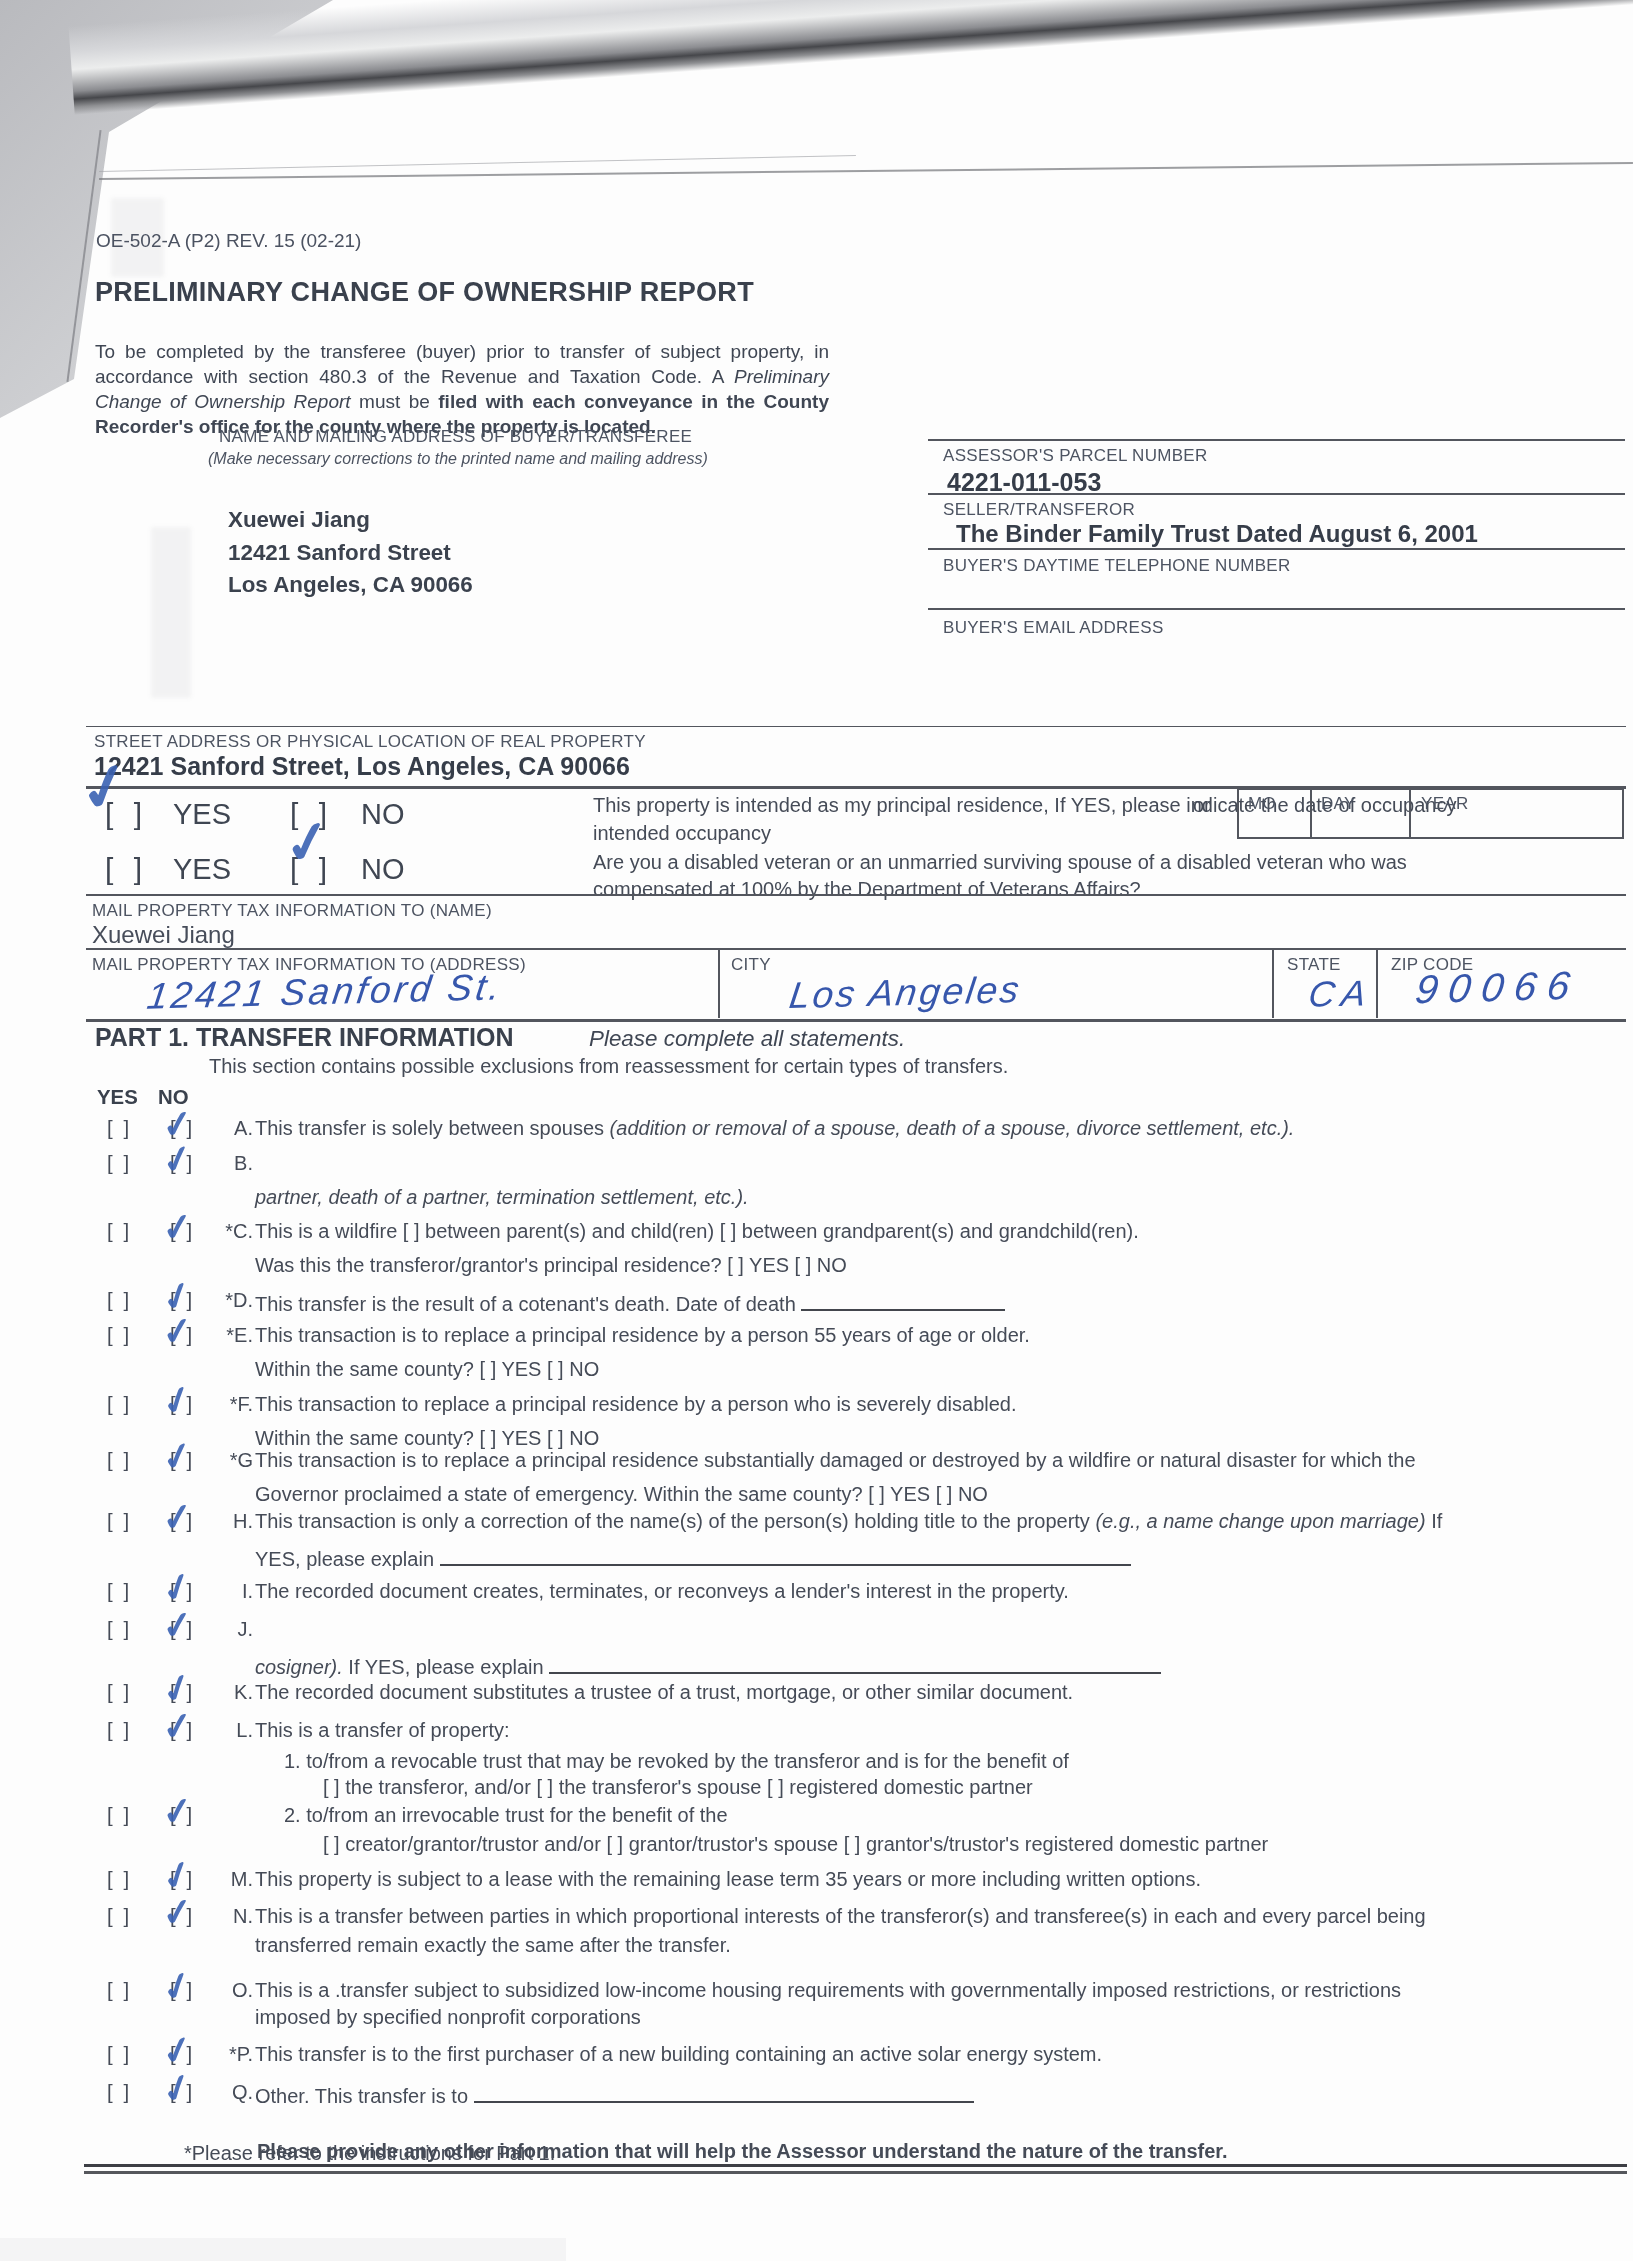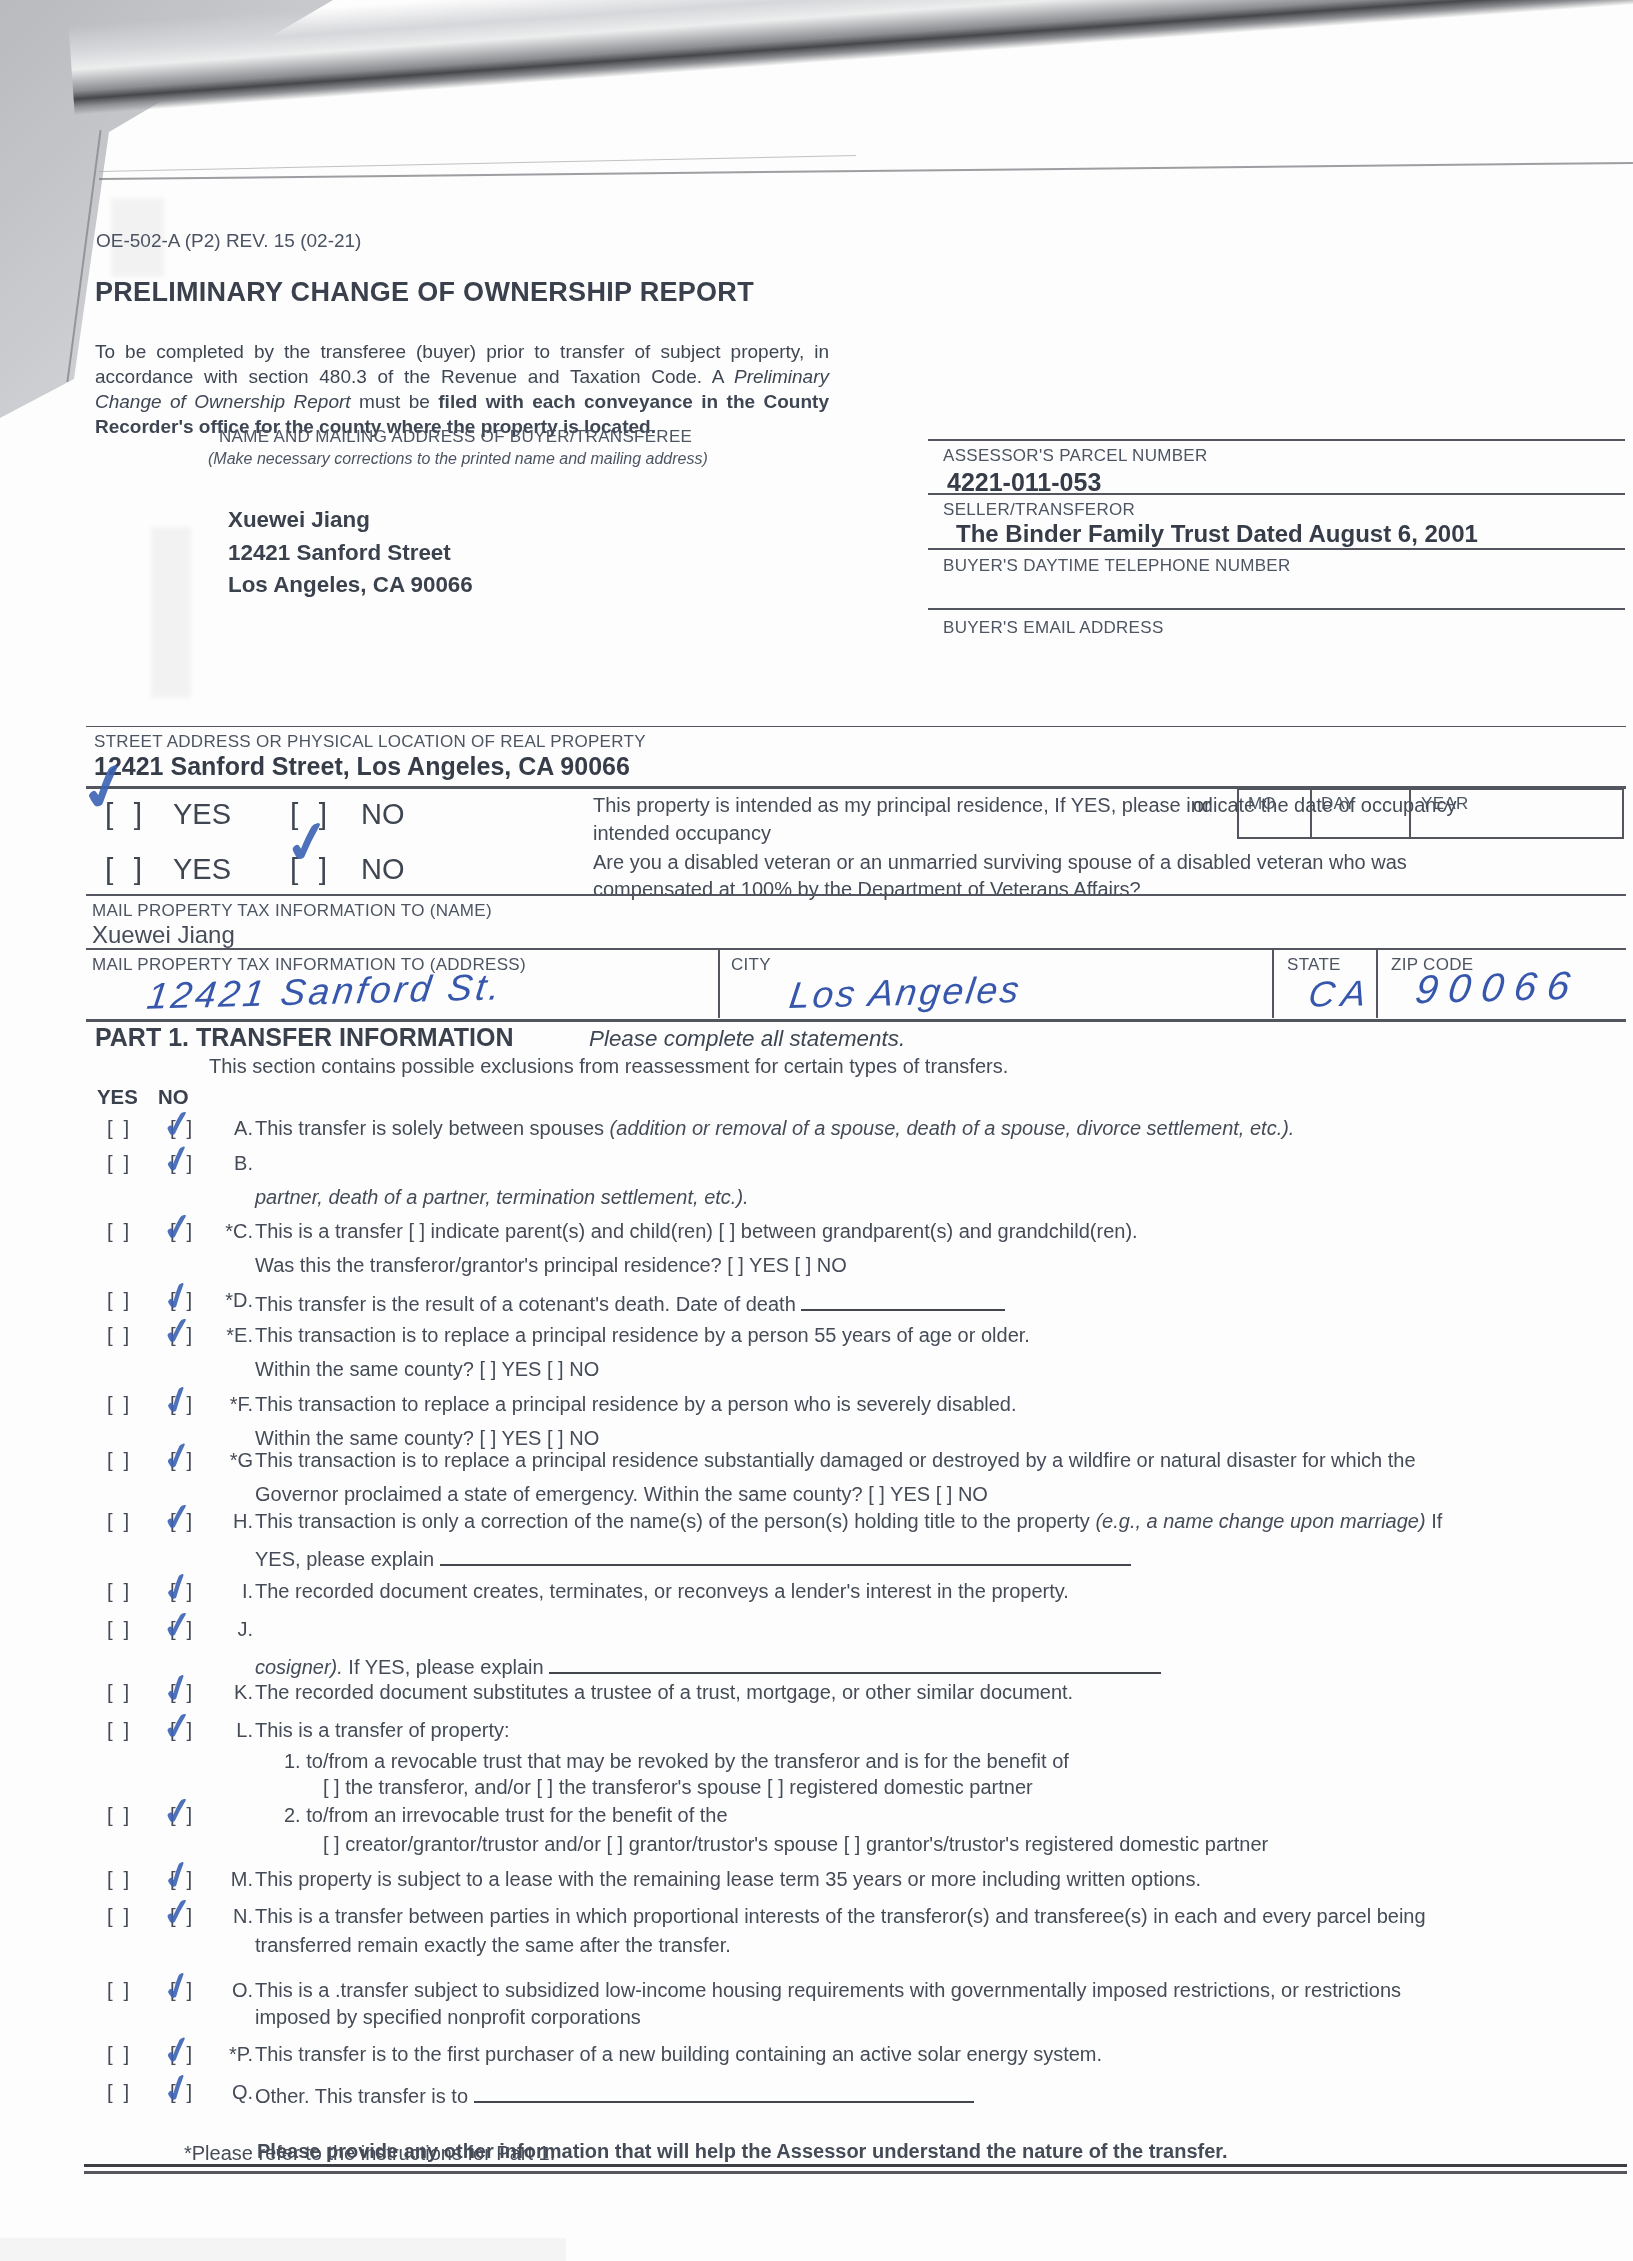--- a/index.html
+++ b/index.html
@@ -153,21 +153,21 @@
         <span class="letter">B.</span>
       </div>
       <div class="p1line" style="top: 1186px;">
         <span class="txt" style="left: 255px;"><span class="it">partner, death of a partner, termination settlement, etc.).</span></span>
       </div>
       <div class="p1line" style="top: 1220px;">
         <span class="cb" style="left: 107px;">[ ]</span>
         <span class="cb" style="left: 170px;">[ ]</span>
         <i class="chk" style="left: 162px; transform: rotate(-8deg);">✓</i>
         <span class="letter">*C.</span>
-        <span class="txt" style="left: 255px;"><span>This is a transfer  [ ] indicate parent(s) and child(ren)  [ ]  between grandparent(s) and grandchild(ren).</span></span>
+        <span class="txt" style="left: 255px;"><span>This is a wildfire  [ ] between parent(s) and child(ren)  [ ]  between grandparent(s) and grandchild(ren).</span></span>
       </div>
       <div class="p1line" style="top: 1254px;">
         <span class="txt" style="left: 255px;"><span>Was this the transferor/grantor's principal residence?  [ ] YES  [ ]  NO</span></span>
       </div>
       <div class="p1line" style="top: 1289px;">
         <span class="cb" style="left: 107px;">[ ]</span>
         <span class="cb" style="left: 170px;">[ ]</span>
         <i class="chk" style="left: 162px; transform: rotate(-18deg);">✓</i>
         <span class="letter">*D.</span>
         <span class="txt" style="left: 255px;"><span>This transfer is the result of a cotenant's death.  Date of death </span><span class="blank" style="width: 204px;"></span></span>

